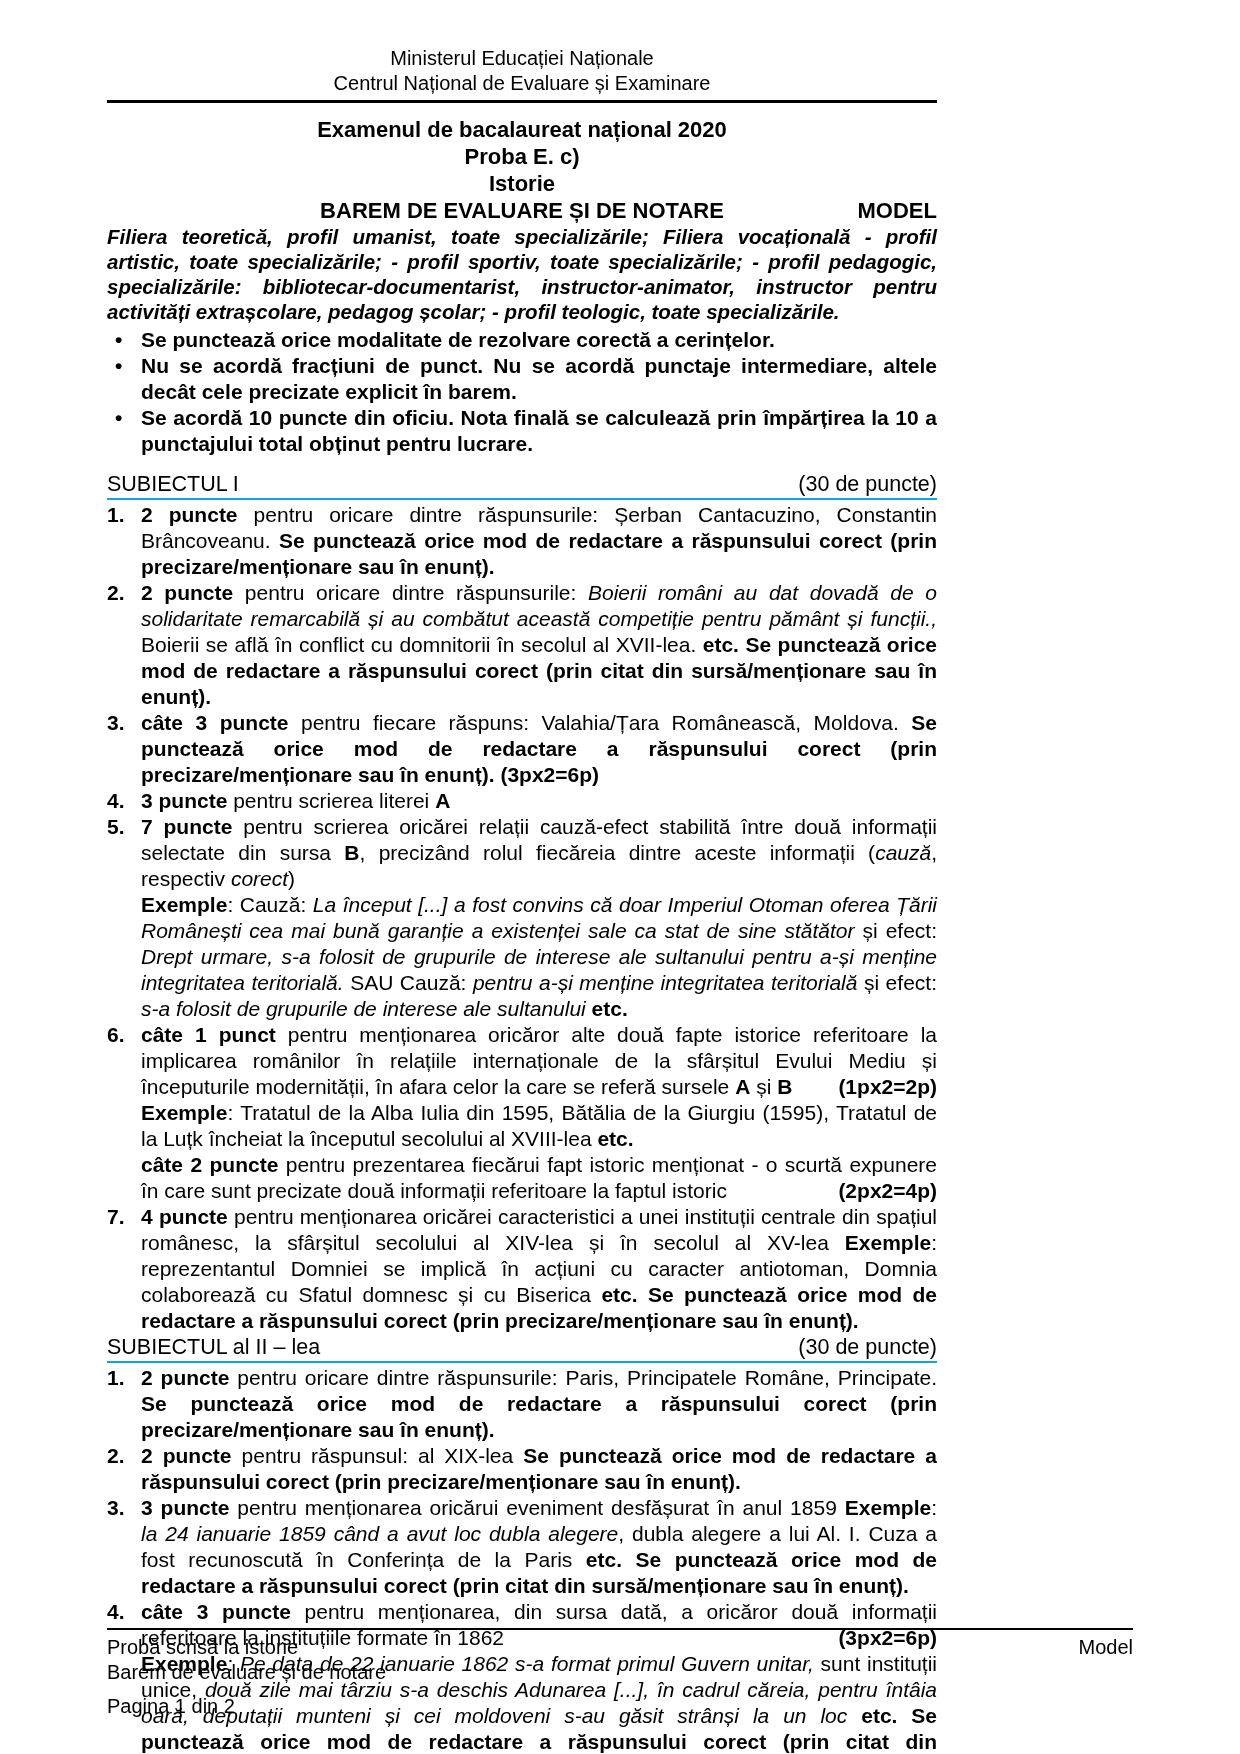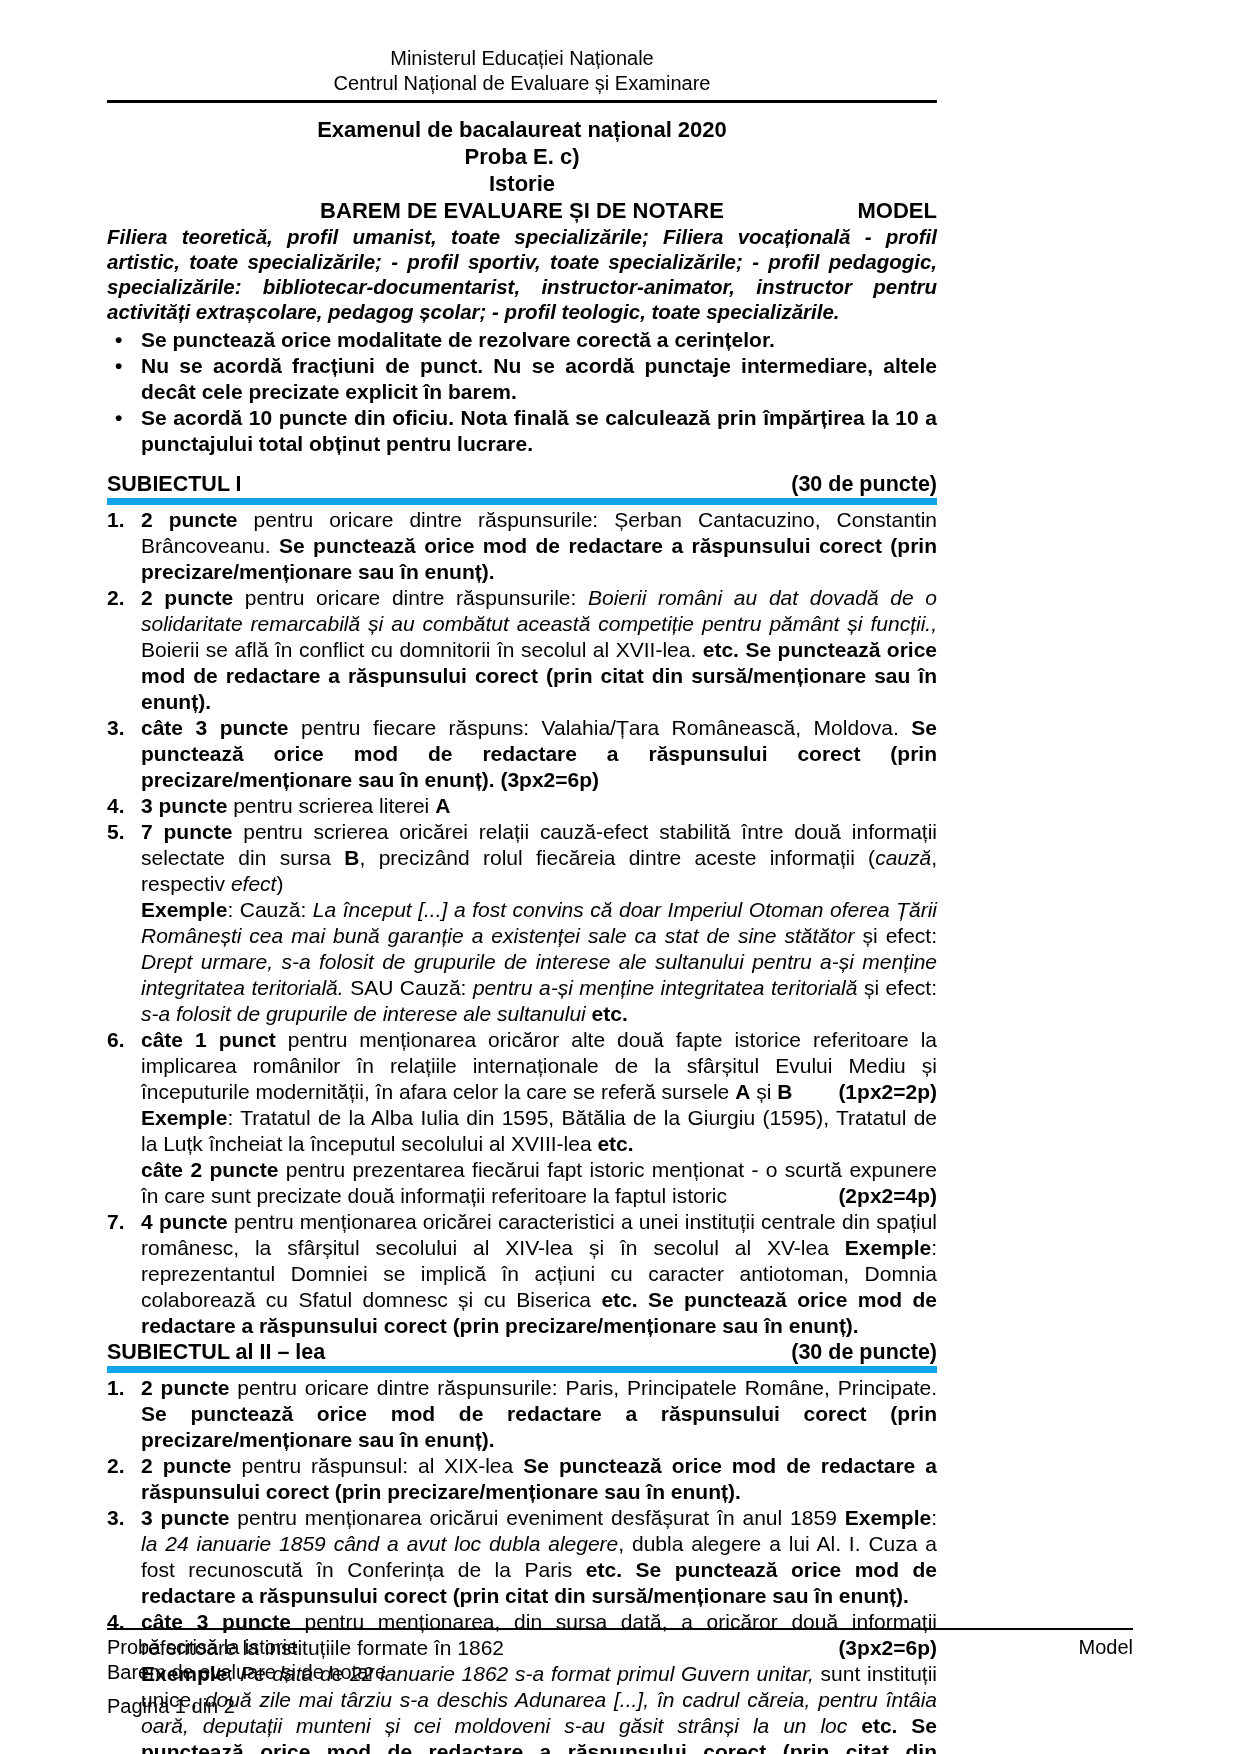--- a/index.html
+++ b/index.html
@@ -17,22 +17,22 @@
   .barem-row { position:relative; }
   .model-label { position:absolute; right:0; top:0; font-weight:bold; }
 
   .filiera { font-weight:bold; font-style:italic; text-align:justify; font-size:20.5px; line-height:25px; }
 
   .bullets { list-style:none; margin-top:3px; font-weight:bold; font-size:21px; line-height:26px; }
   .bullets li { position:relative; padding-left:34px; text-align:justify; }
   .bullets .dot { position:absolute; left:8px; top:0; }
 
   .sec { display:flex; justify-content:space-between; align-items:flex-end;
-         font-weight:bold; font-size:21.5px; line-height:26px;
-         border-bottom:7px solid #0ea5e9; padding-bottom:1px; }
+         font-weight:normal; font-size:21.5px; line-height:26px;
+         border-bottom:2px solid #0ea5e9; padding-bottom:1px; }
   .sec1 { margin-top:14px; }
   .sec2 { }
 
   .items { list-style:none; font-size:21px; line-height:26px; margin-top:2px; }
   .items > li { display:flex; }
   .items .num { flex:0 0 34px; font-weight:bold; }
   .item-body { flex:1; min-width:0; }
   .item-body p { text-align:justify; }
 
   .b { font-weight:bold; }
@@ -108,21 +108,21 @@
     </li>
     <li>
       <span class="num">4.</span>
       <div class="item-body">
         <p><span class="b">3 puncte</span><span> pentru scrierea literei </span><span class="b">A</span></p>
       </div>
     </li>
     <li>
       <span class="num">5.</span>
       <div class="item-body">
-        <p><span class="b">7 puncte</span><span> pentru scrierea oricărei relații cauză-efect stabilită între două informații selectate din sursa </span><span class="b">B</span><span>, precizând rolul fiecăreia dintre aceste informații (</span><span class="i">cauză</span><span>, respectiv </span><span class="i">efect</span><span>)</span></p>
+        <p><span class="b">7 puncte</span><span> pentru scrierea oricărei relații cauză-efect stabilită între două informații selectate din sursa </span><span class="b">B</span><span>, precizând rolul fiecăreia dintre aceste informații (</span><span class="i">cauză</span><span>, respectiv </span><span class="i">corect</span><span>)</span></p>
         <p><span class="b">Exemple</span><span>: Cauză: </span><span class="i">La început [...] a fost convins că doar Imperiul Otoman oferea Țării Românești cea mai bună garanție a existenței sale ca stat de sine stătător</span><span> și efect: </span><span class="i">Drept urmare, s-a folosit de grupurile de interese ale sultanului pentru a-și menține integritatea teritorială.</span><span> SAU Cauză: </span><span class="i">pentru a-și menține integritatea teritorială</span><span> și efect: </span><span class="i">s-a folosit de grupurile de interese ale sultanului</span><span> </span><span class="b">etc.</span></p>
       </div>
     </li>
     <li>
       <span class="num">6.</span>
       <div class="item-body">
         <p><span class="b">câte 1 punct</span><span> pentru menționarea oricăror alte două fapte istorice referitoare la implicarea românilor în relațiile internaționale de la sfârșitul Evului Mediu și începuturile modernității, în afara celor la care se referă sursele </span><span class="b">A</span><span> și </span><span class="b">B</span><span class="b r">(1px2=2p)</span></p>
         <p><span class="b">Exemple</span><span>: Tratatul de la Alba Iulia din 1595, Bătălia de la Giurgiu (1595), Tratatul de la Luțk încheiat la începutul secolului al XVIII-lea </span><span class="b">etc.</span></p>
         <p><span class="b">câte 2 puncte</span><span> pentru prezentarea fiecărui fapt istoric menționat - o scurtă expunere în care sunt precizate două informații referitoare la faptul istoric</span><span class="b r">(2px2=4p)</span></p>
       </div>

